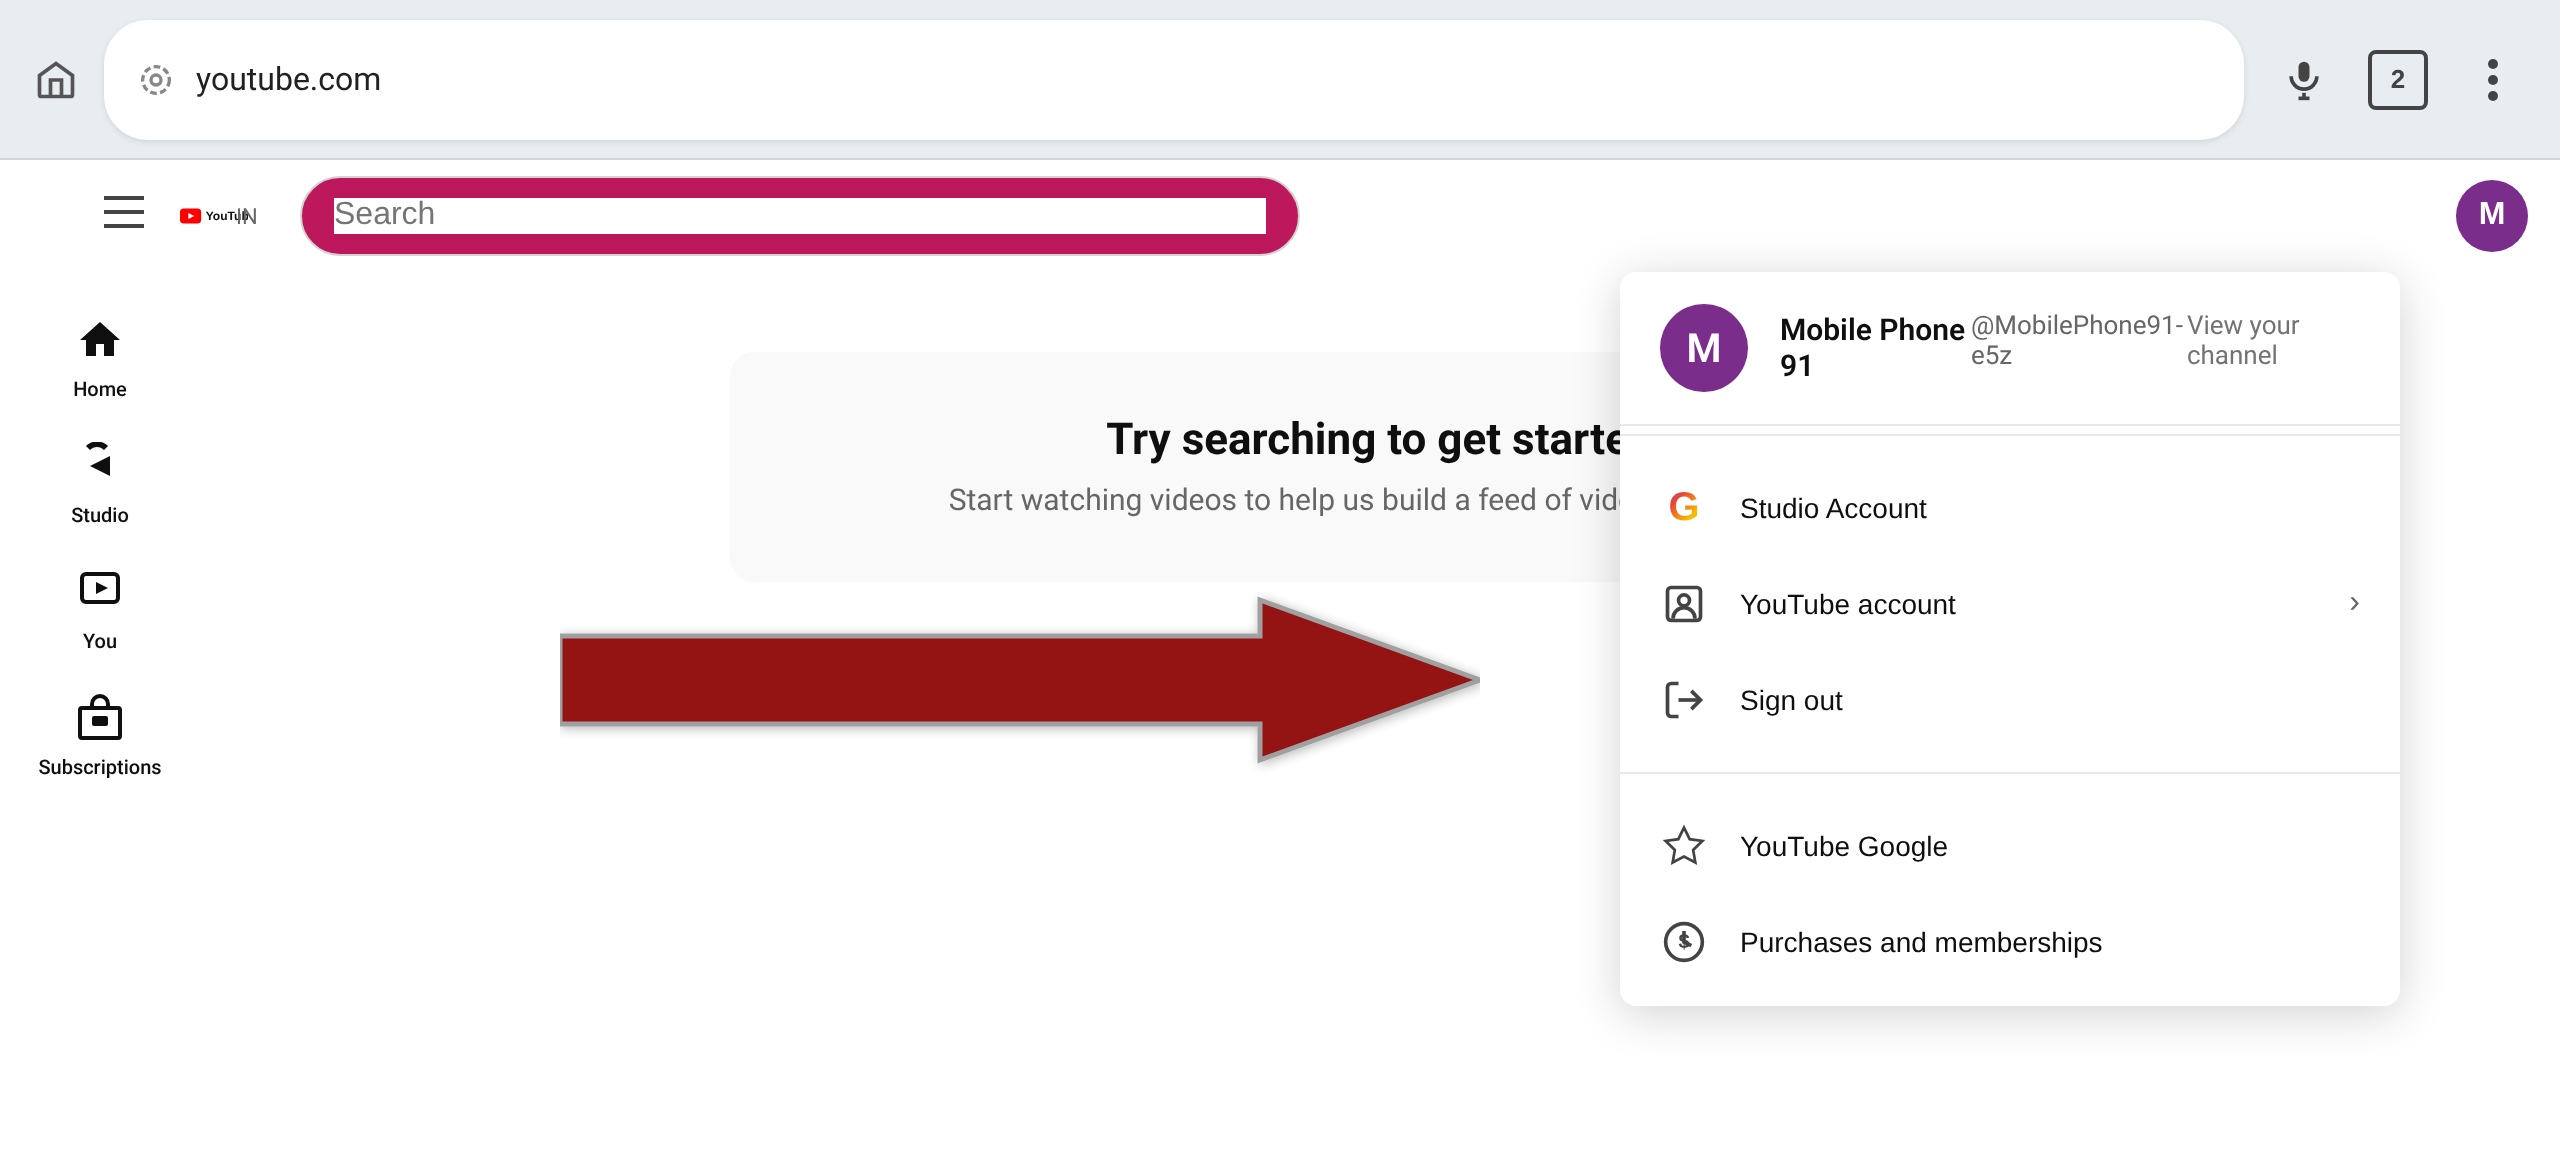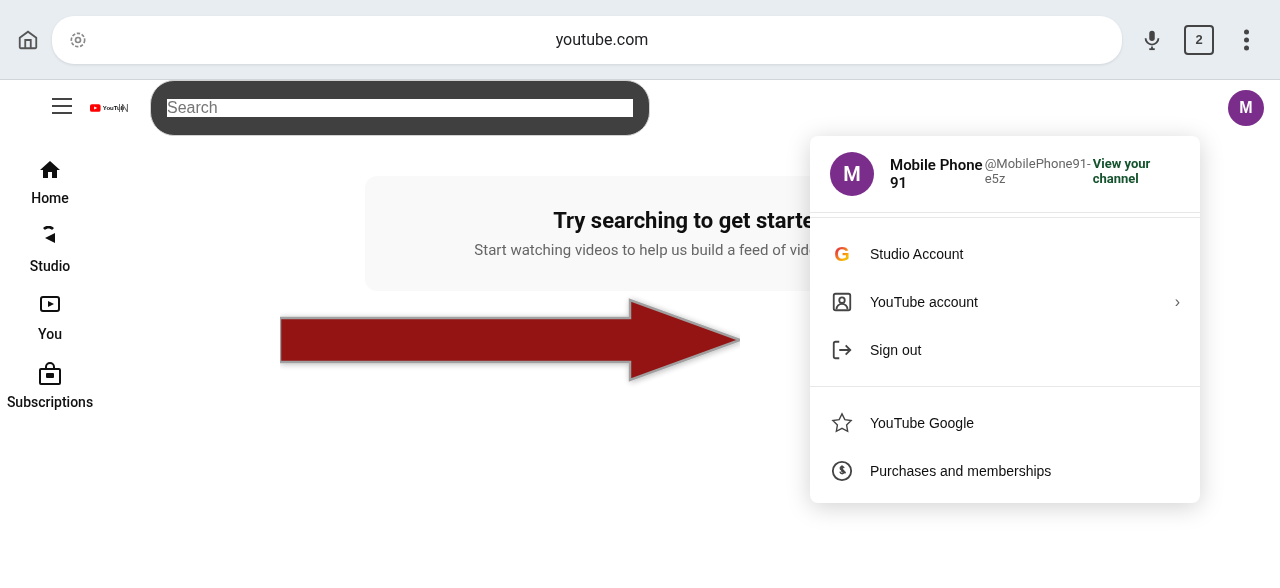--- a/index.html
+++ b/index.html
@@ -25,29 +25,28 @@
     .home-icon-browser {
       width: 24px;
       height: 24px;
       display: flex;
       align-items: center;
       justify-content: center;
       flex-shrink: 0;
     }
     .address-bar {
       flex: 1;
-      height: 48px;
+      height: 60px;
       background: #fff;
       border-radius: 22px;
       display: flex;
       align-items: center;
       padding: 0 16px;
       gap: 10px;
       box-shadow: 0 1px 3px rgba(0,0,0,0.1);
-      text-align: center;
     }
     .tracking-icon {
       width: 20px;
       height: 20px;
       color: #666;
     }
     .address-text {
       font-size: 16px;
       color: #202124;
       flex: 1;
@@ -140,21 +139,21 @@
     }
     .sidebar-item.active .sidebar-icon {
       color: #0f0f0f;
     }
     .sidebar-icon {
       font-size: 24px;
       color: #0f0f0f;
       line-height: 1;
     }
     .sidebar-label {
-      font-size: 14px;
+      font-size: 10px;
       color: #0f0f0f;
       font-weight: 500;
       text-align: center;
     }
 
     
     .yt-header {
       position: absolute;
       top: 80px;
       left: 18px;
@@ -184,23 +183,23 @@
     }
     .search-area {
       flex: 1;
       max-width: 500px;
     }
     .search-bar {
       display: flex;
       align-items: center;
       border: 1px solid #d3d3d3;
       border-radius: 24px;
-      height: 56px;
+      height: 40px;
       padding: 0 16px;
-      background: #404040;
+      background: #be185d;
       gap: 8px;
     }
     .search-input {
       flex: 1;
       border: none;
       outline: none;
       font-size: 16px;
       color: #888;
     }
     .header-actions {
@@ -307,24 +306,23 @@
       font-size: 15px;
       font-weight: 600;
       color: #0f0f0f;
     }
     .user-email {
       font-size: 13px;
       color: #666;
     }
     .view-channel-link {
       font-size: 13px;
-      color: #14532d;
+      color: #737373;
       cursor: pointer;
       text-decoration: none;
-      font-weight: bold;
     }
     .dropdown-section {
       padding: 8px 0;
     }
     .dropdown-item {
       display: flex;
       align-items: center;
       padding: 12px 20px;
       gap: 16px;
       cursor: pointer;

